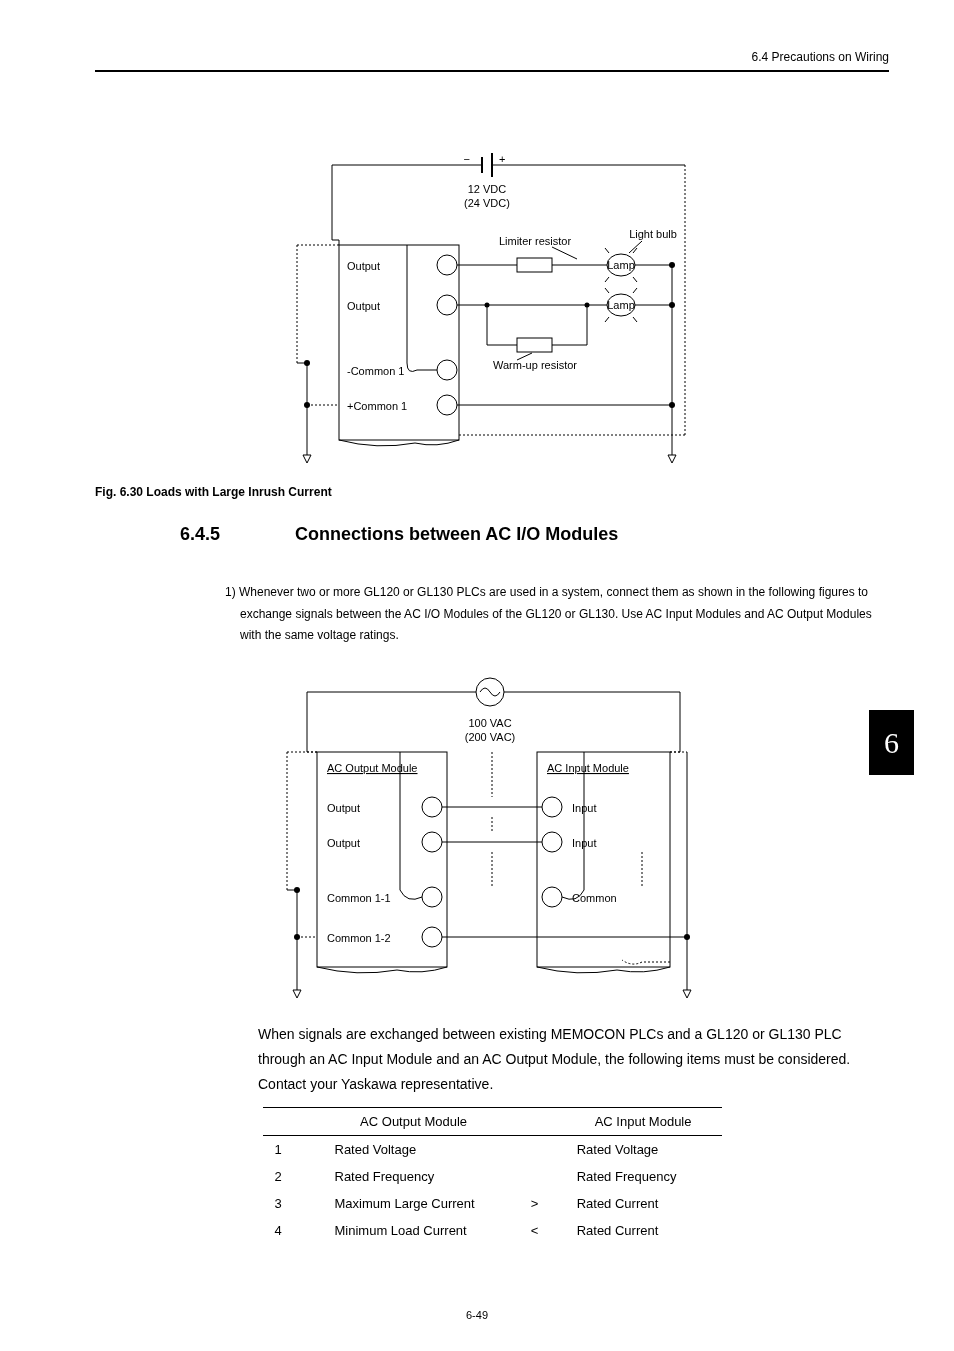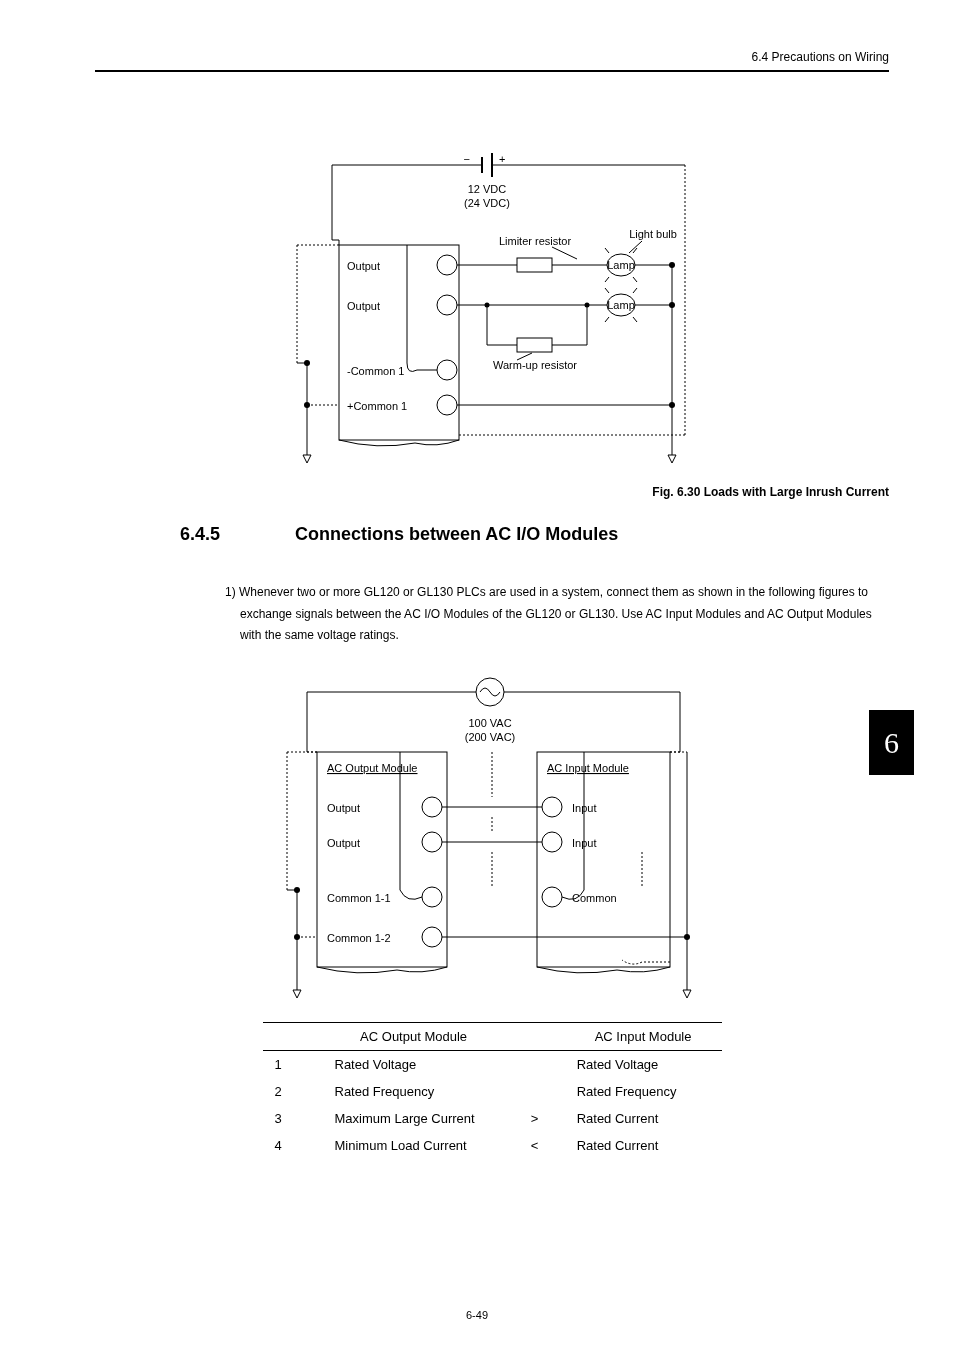--- a/index.html
+++ b/index.html
@@ -44,21 +44,21 @@
       left: 95px;
       right: 65px;
     }
     .figure {
       display: flex;
       justify-content: center;
       margin-top: 25px;
       margin-bottom: 10px;
     }
     .figure-caption {
-      text-align: right;
+      text-align: left;
       font-size: 12px;
       font-weight: bold;
       margin-top: 4px;
       margin-bottom: 25px;
     }
     .section-heading {
       font-size: 18px;
       font-weight: bold;
       margin-bottom: 37px;
     }
@@ -277,20 +277,21 @@
       <circle cx="415" cy="265" r="3" fill="#000"></circle>
       <line x1="415" y1="80" x2="415" y2="318" stroke="#000"></line>
       <line x1="398" y1="80" x2="415" y2="80" stroke="#000" stroke-dasharray="2 2"></line>
       <polygon points="415,326 411,318 419,318" fill="none" stroke="#000"></polygon>
 
       <line x1="398" y1="290" x2="370" y2="290" stroke="#000" stroke-dasharray="2 2"></line>
       <path d="M 370 290 Q 360 295 350 288" fill="none" stroke="#000" stroke-dasharray="2 2"></path>
     </svg>
   </div>
 
+  <p class="body-sub">When signals are exchanged between existing MEMOCON PLCs and a GL120 or GL130 PLC through an AC Input Module and an AC Output Module, the following items must be considered. Contact your Yaskawa representative.</p>
 
   <table class="spec-table">
     <thead>
       <tr>
         <th></th>
         <th>AC Output Module</th>
         <th></th>
         <th>AC Input Module</th>
       </tr>
     </thead>

